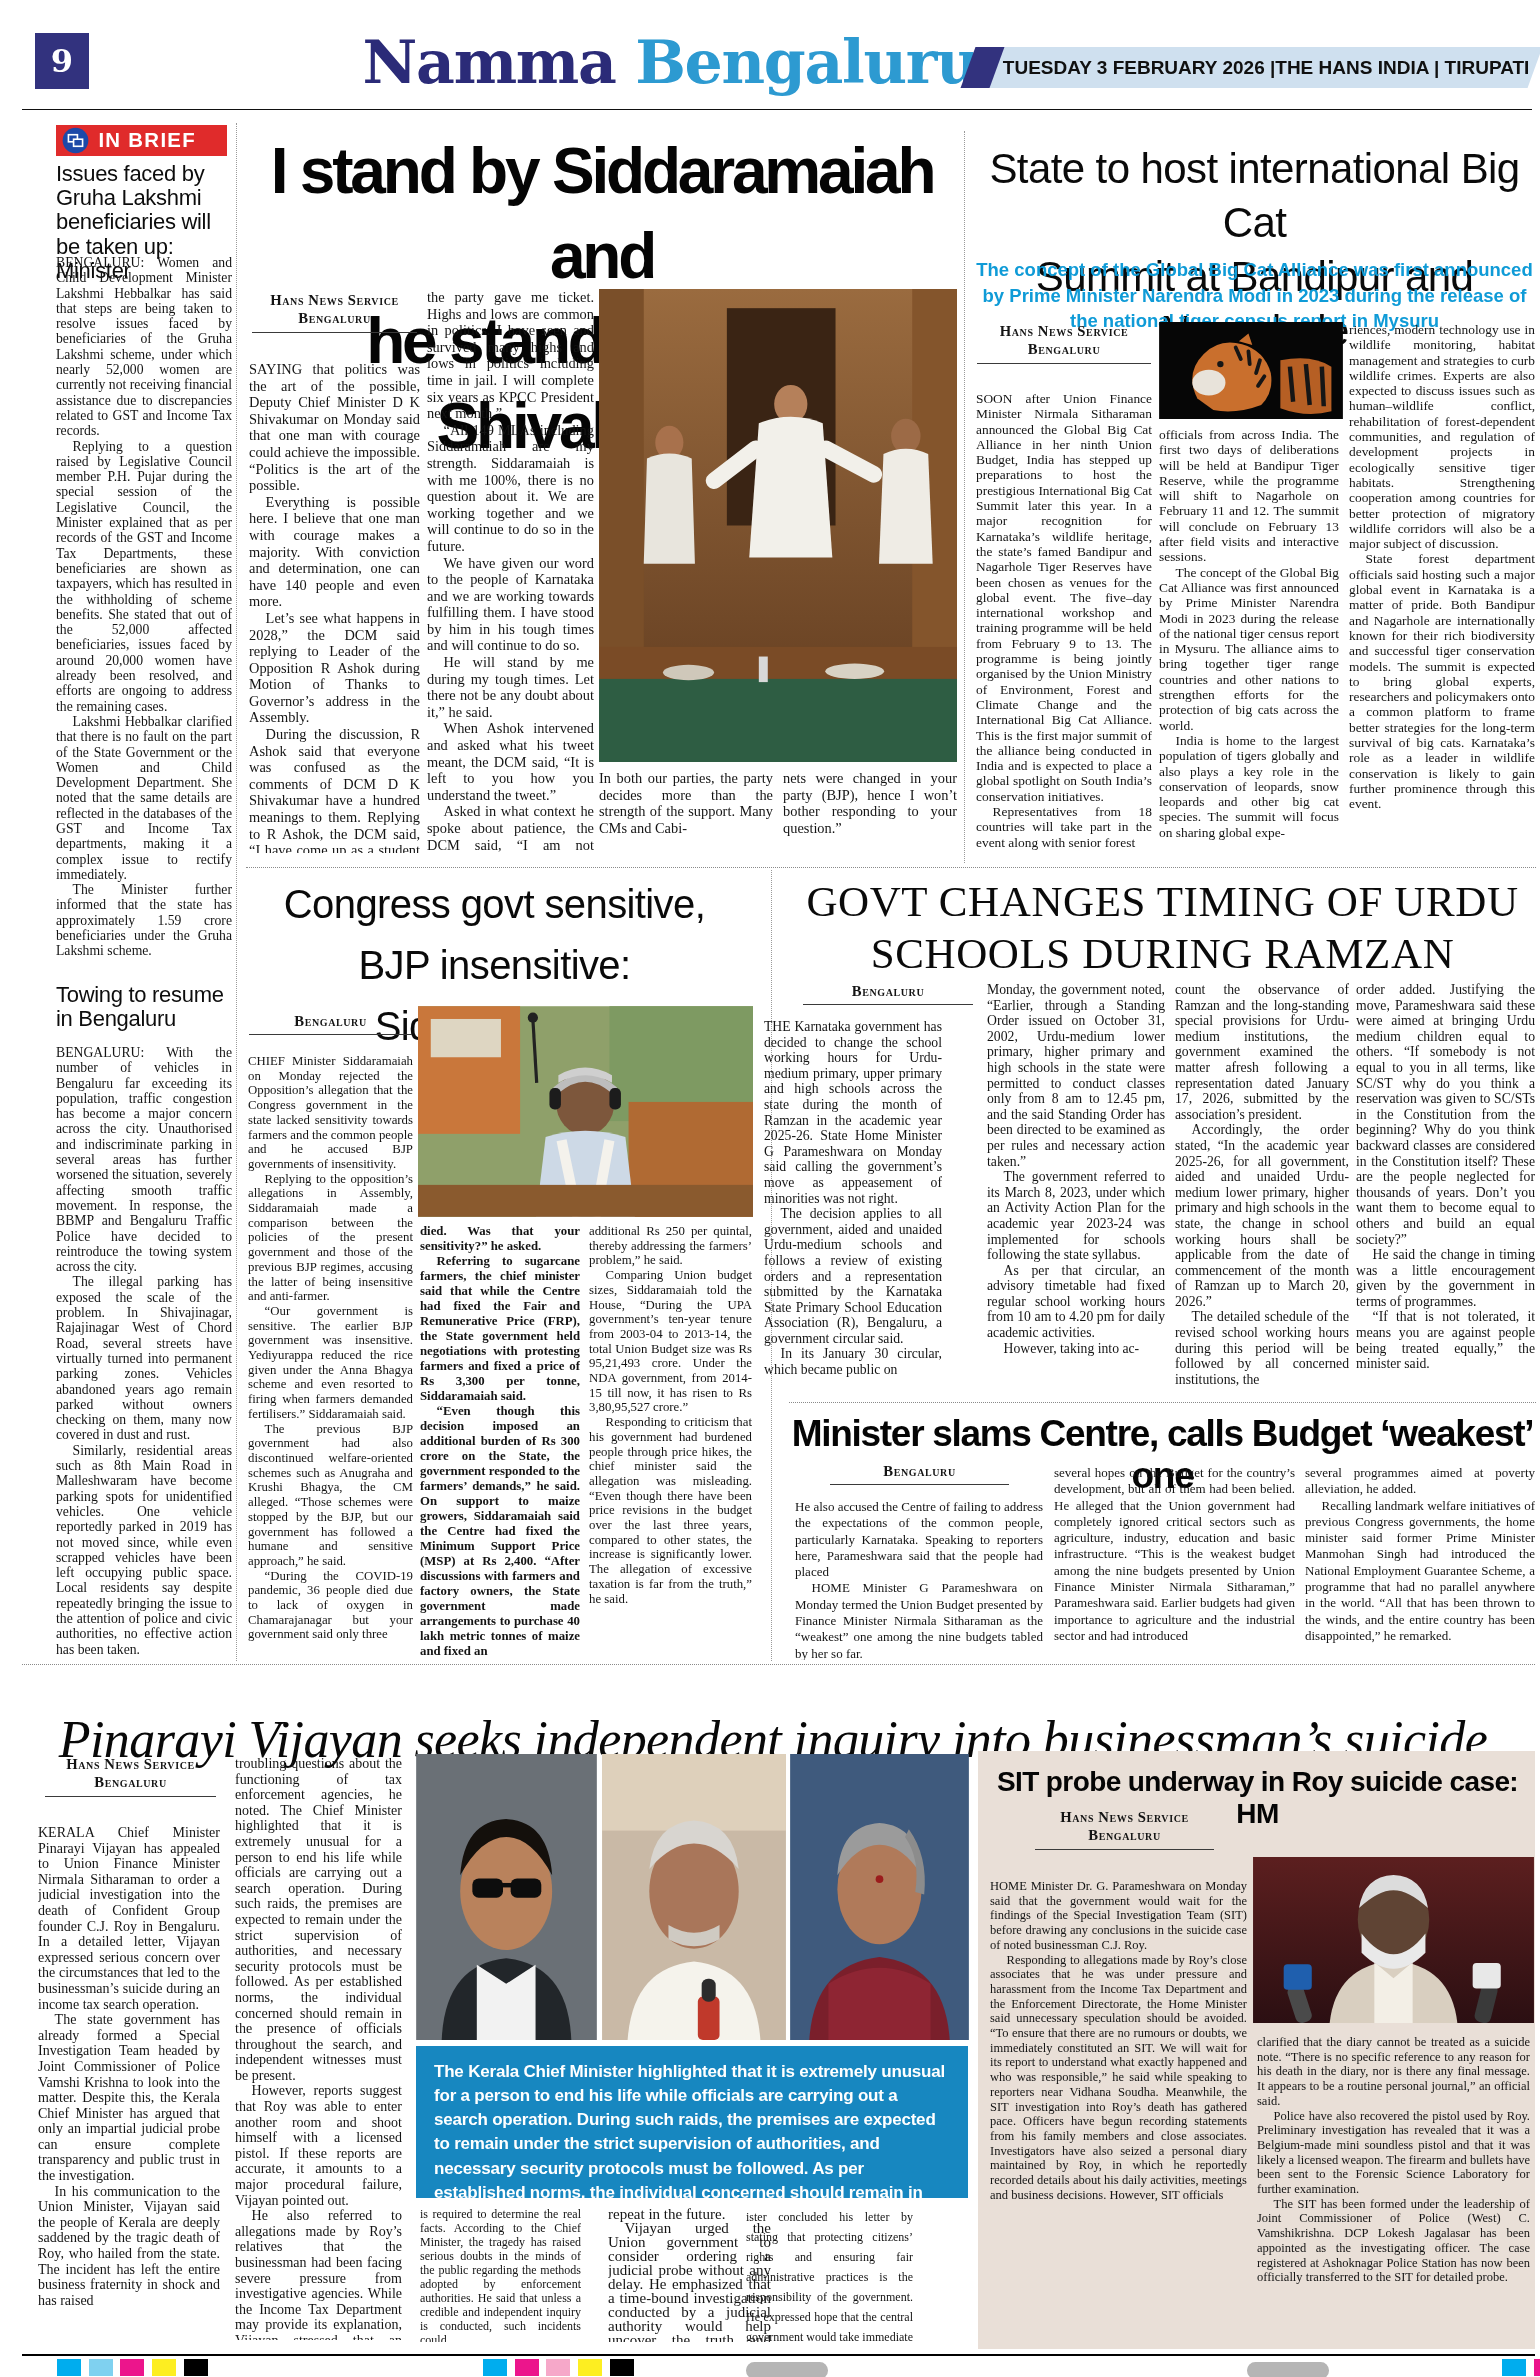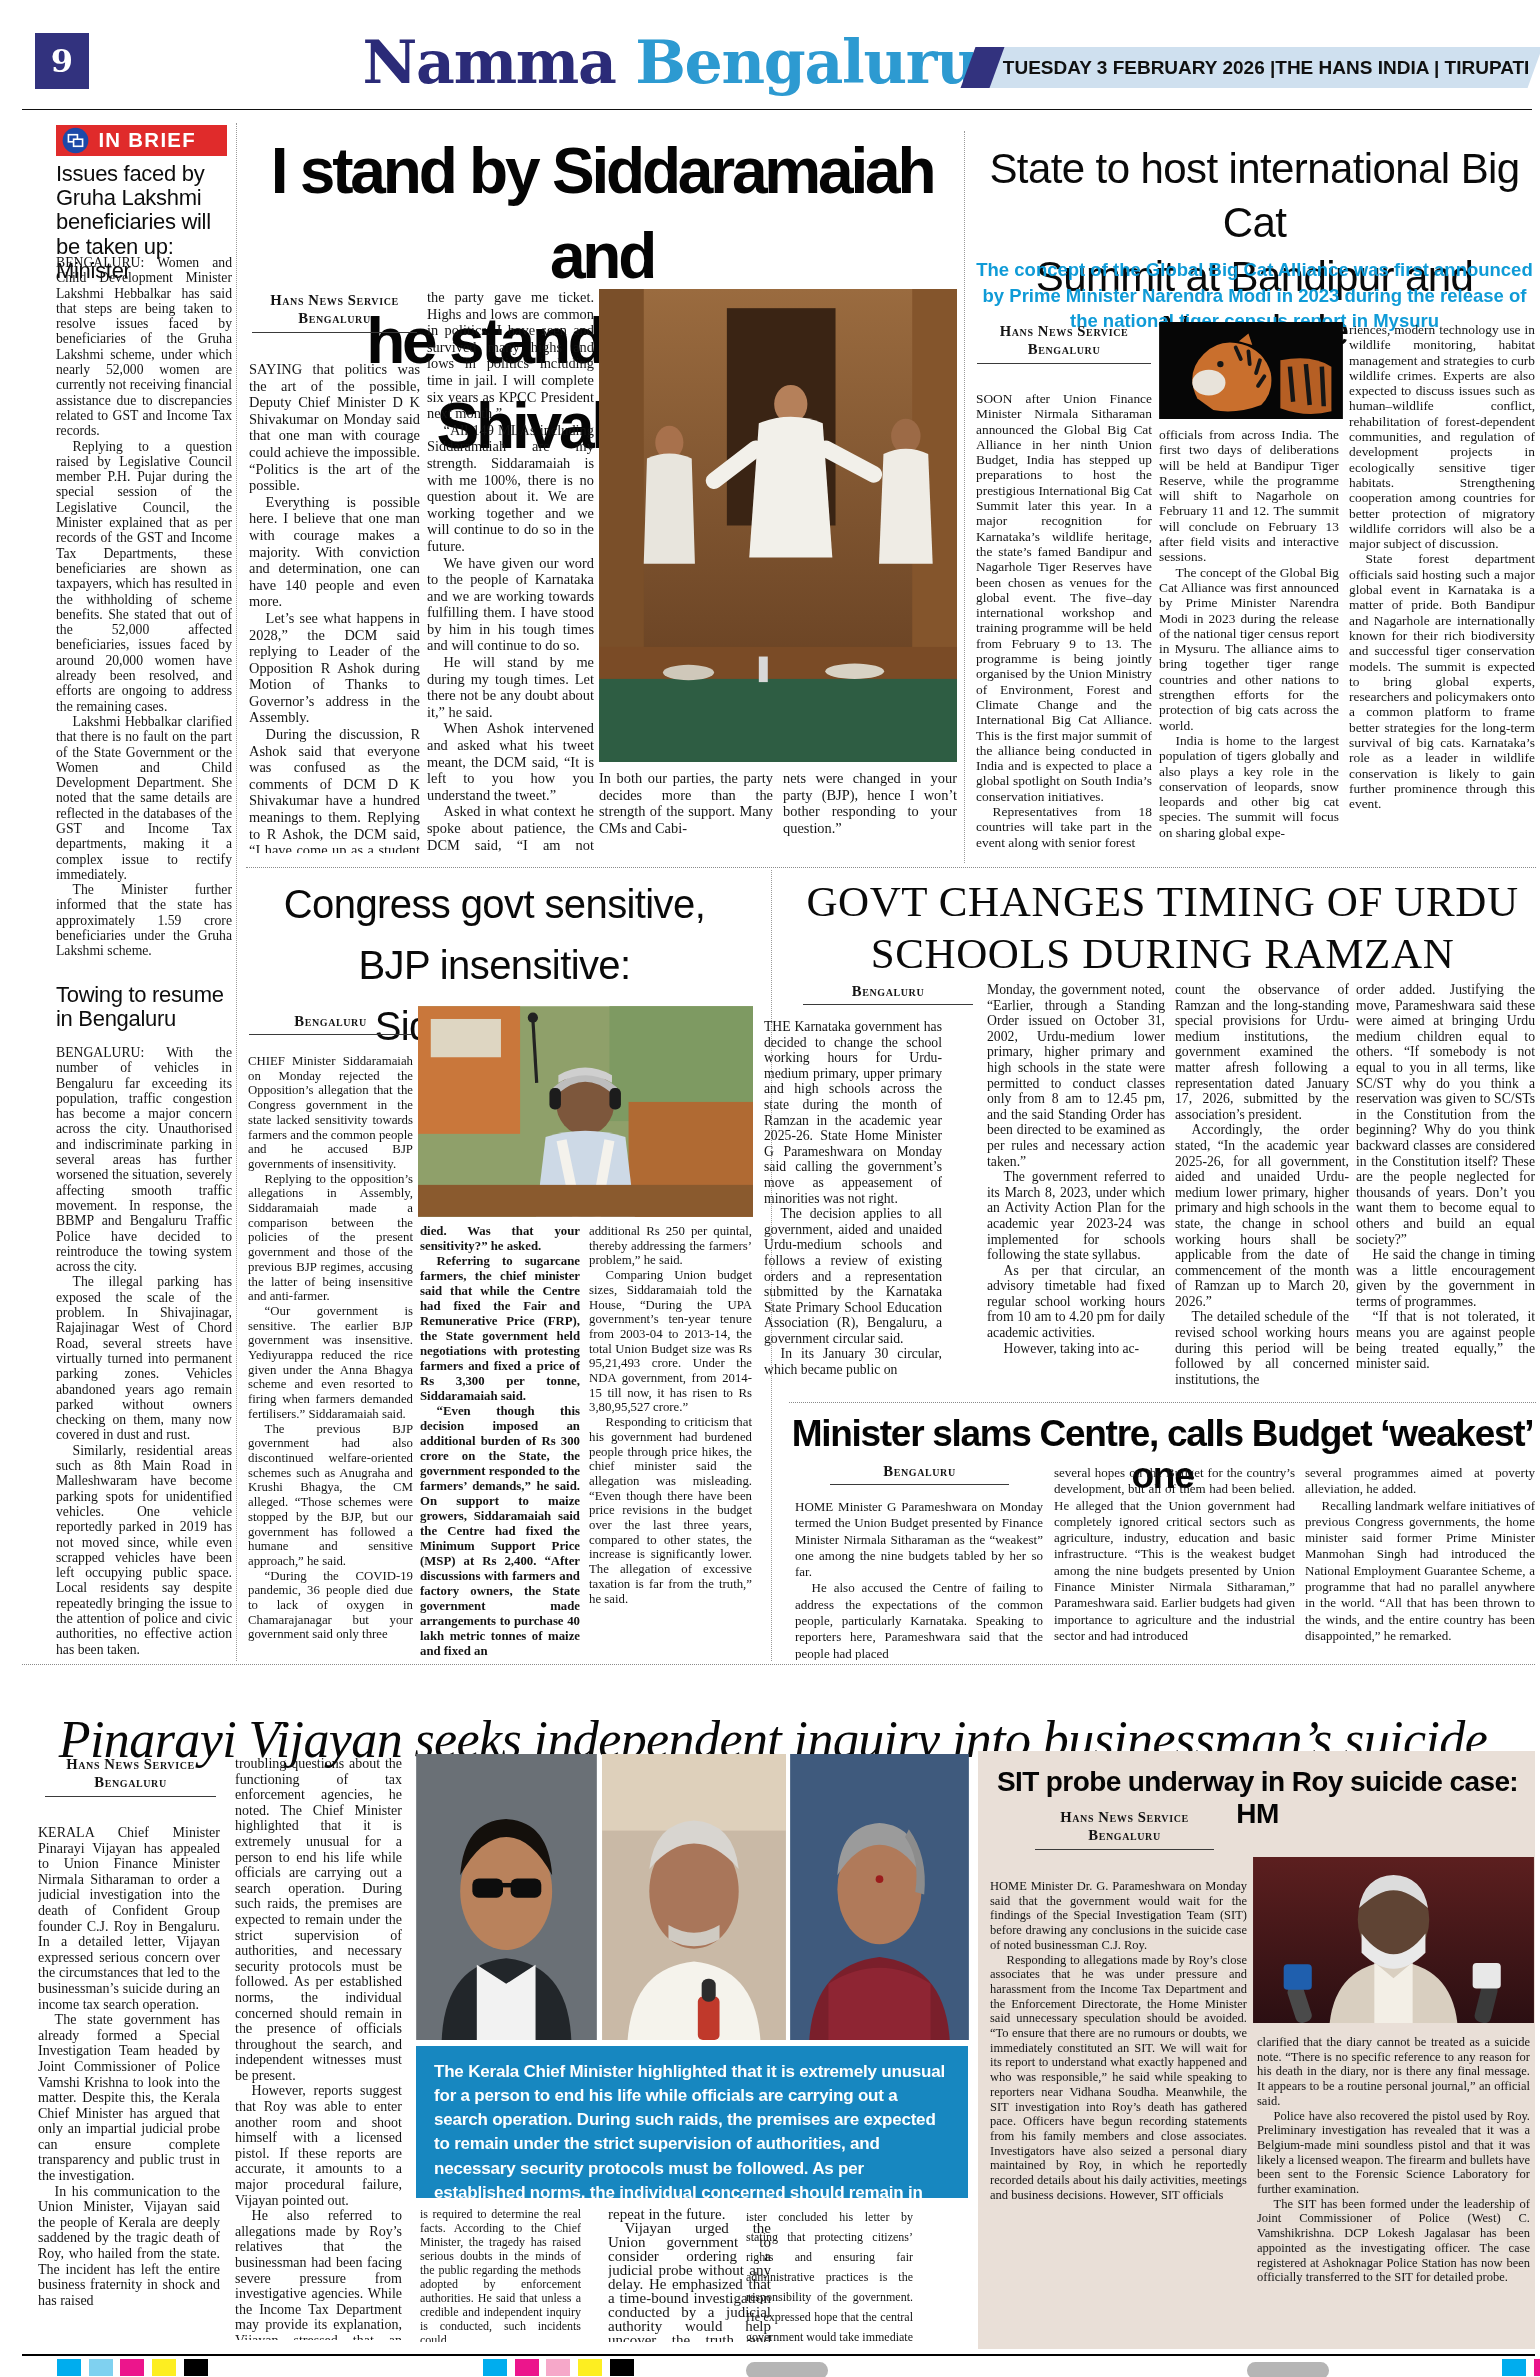--- a/index.html
+++ b/index.html
@@ -271,22 +271,22 @@
       <p>“If that is not tolerated, it means you are against people being treated equally,” the minister said.</p>
     </div>
 
   <div class="abs hdot" style="left:789px;top:1402px;width:747px;"></div>
 
   <div class="abs hl-budget" style="left:789px;top:1413px;width:747px;">Minister slams Centre, calls Budget ‘weakest’ one</div>
   <div class="abs byline" style="left:830px;top:1462px;width:179px;">
     <div>Bengaluru</div>
   </div>
   <div class="abs col" style="left:795px;top:1499px;width:248px;height:161px;font-size:13px;line-height:16.3px;">
+      <p>He also accused the Centre of failing to address the expectations of the common people, particularly Karnataka. Speaking to reporters here, Parameshwara said that the people had placed</p>
       <p>HOME Minister G Parameshwara on Monday termed the Union Budget presented by Finance Minister Nirmala Sitharaman as the “weakest” one among the nine budgets tabled by her so far.</p>
-      <p>He also accused the Centre of failing to address the expectations of the common people, particularly Karnataka. Speaking to reporters here, Parameshwara said that the people had placed</p>
     </div>
   <div class="abs col" style="left:1054px;top:1465px;width:241px;height:195px;font-size:13px;line-height:16.3px;">
       <p>several hopes on the Budget for the country’s development, but all of them had been belied. He alleged that the Union government had completely ignored critical sectors such as agriculture, industry, education and basic infrastructure. “This is the weakest budget among the nine budgets presented by Union Finance Minister Nirmala Sitharaman,” Parameshwara said. Earlier budgets had given importance to agriculture and the industrial sector and had introduced</p>
     </div>
   <div class="abs col" style="left:1305px;top:1465px;width:230px;height:195px;font-size:13px;line-height:16.3px;">
       <p>several programmes aimed at poverty alleviation, he added.</p>
       <p>Recalling landmark welfare initiatives of previous Congress governments, the home minister said former Prime Minister Manmohan Singh had introduced the National Employment Guarantee Scheme, a programme that had no parallel anywhere in the world. “All that has been thrown to the winds, and the entire country has been disappointed,” he remarked.</p>
     </div>
 
   <div class="abs hdot" style="left:22.4px;top:1664px;width:1513px;"></div>

